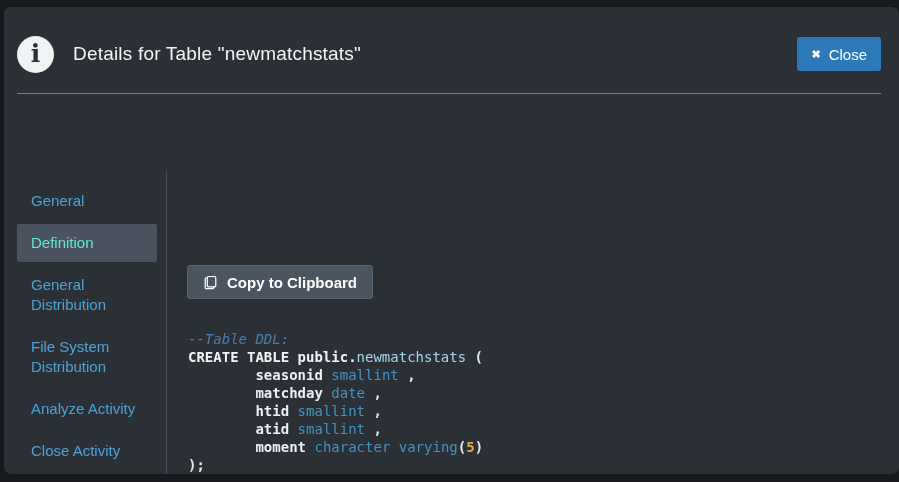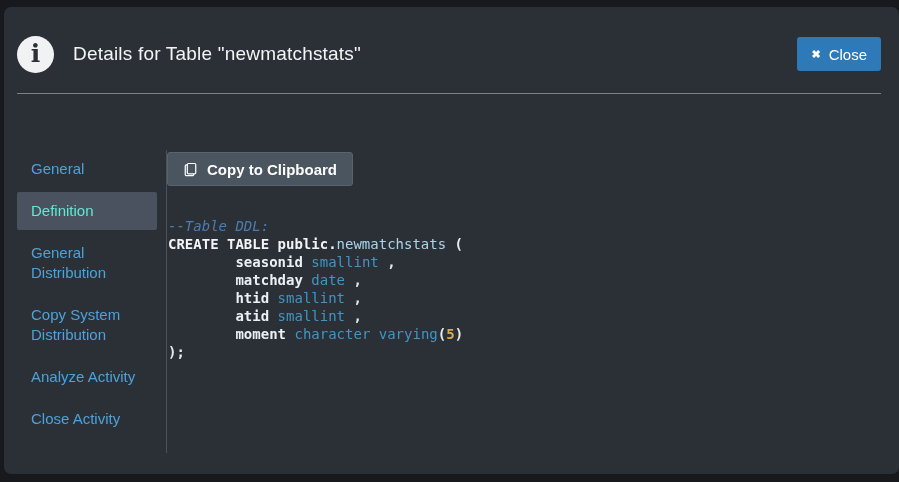--- a/index.html
+++ b/index.html
@@ -32,30 +32,30 @@
   }
   .close-btn {
     margin-left:auto;
     display:inline-flex; align-items:center; gap:8px;
     background:var(--close-button-bg,#2e79b8); color:#ffffff;
     border:none; border-radius:3px; height:34px; padding:0 14px;
     font-size:15px; font-family:inherit; cursor:pointer;
   }
   .close-x { font-size:11px; font-weight:bold; line-height:1; }
   .header-divider { height:1px; background:#7c8085; margin:0 18px 0 13px; }
-  .modal-body { flex:1; display:flex; align-items:flex-start; padding:56px 0 0 13px; }
+  .modal-body { flex:1; display:flex; align-items:flex-end; padding:56px 0 0 13px; }
   .sidebar { width:140px; flex-shrink:0; }
   .nav-item {
     padding:9px 8px 9px 14px; margin-bottom:4px;
     font-size:15px; line-height:20px; border-radius:2px;
     color:var(--link-blue,#4ca2d9); cursor:pointer;
   }
   .nav-item.active { background:var(--active-item-bg,#49525e); color:#5eead4; cursor:default; }
   .v-divider { width:1px; background:#4a515a; margin-left:9px; height:303px; flex-shrink:0; }
-  .content { padding-top:2px; }
+  .content { margin-left:20px; padding-top:2px; }
   .copy-btn {
     display:inline-flex; align-items:center; gap:9px;
     background:var(--copy-button-bg,#4a5560); color:#ffffff;
     border:1px solid #59636d; border-radius:3px;
     height:34px; padding:0 15px;
     font-size:15px; font-weight:600; font-family:inherit; cursor:pointer;
   }
   .copy-icon { display:flex; align-items:center; }
   .code {
     margin:31px 0 0 1px;
@@ -89,21 +89,21 @@
   </div>
 
   <div class="header-divider"></div>
 
   <div class="modal-body">
 
     <nav class="sidebar">
       <div class="nav-item">General</div>
       <div class="nav-item active">Definition</div>
       <div class="nav-item">General Distribution</div>
-      <div class="nav-item">Copy System Distribution</div>
+      <div class="nav-item">File System Distribution</div>
       <div class="nav-item">Analyze Activity</div>
       <div class="nav-item">Close Activity</div>
     </nav>
 
     <div class="v-divider"></div>
 
     <div class="content">
       <button class="copy-btn">
         <span class="copy-icon">
           <svg width="15" height="15" viewBox="0 0 16 16" fill="none" stroke="#ffffff" stroke-width="1.3" stroke-linejoin="round" stroke-linecap="round">

